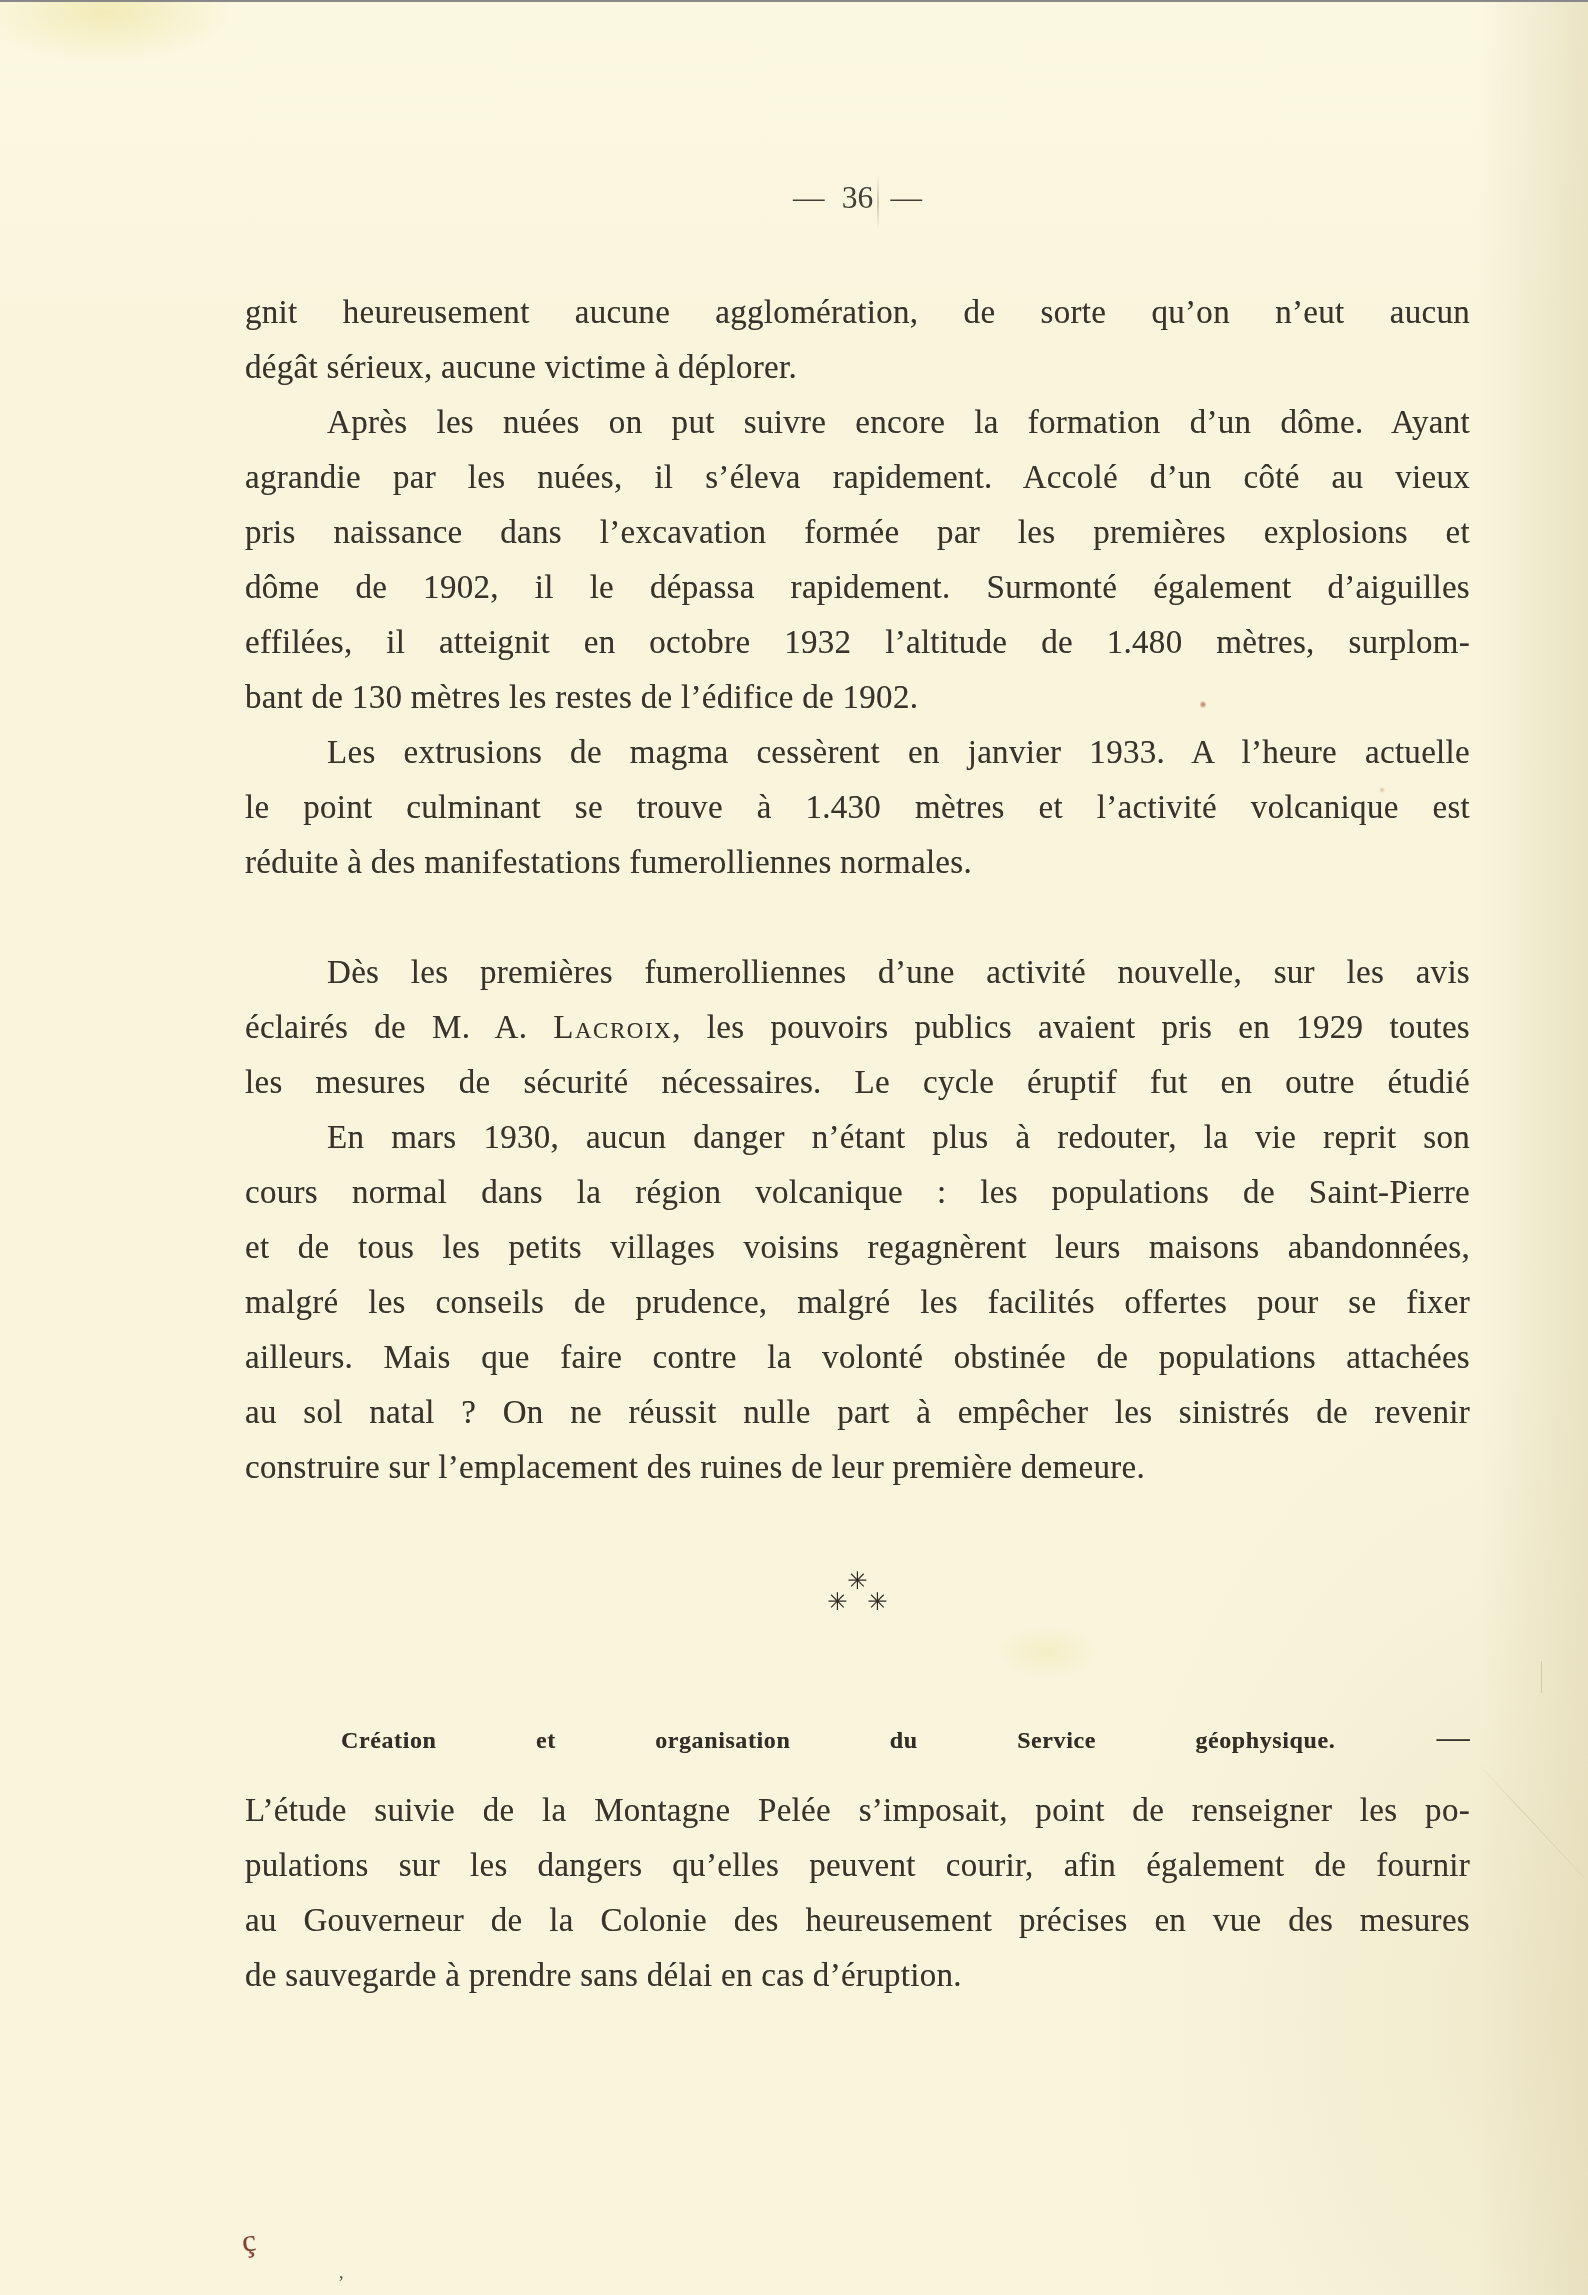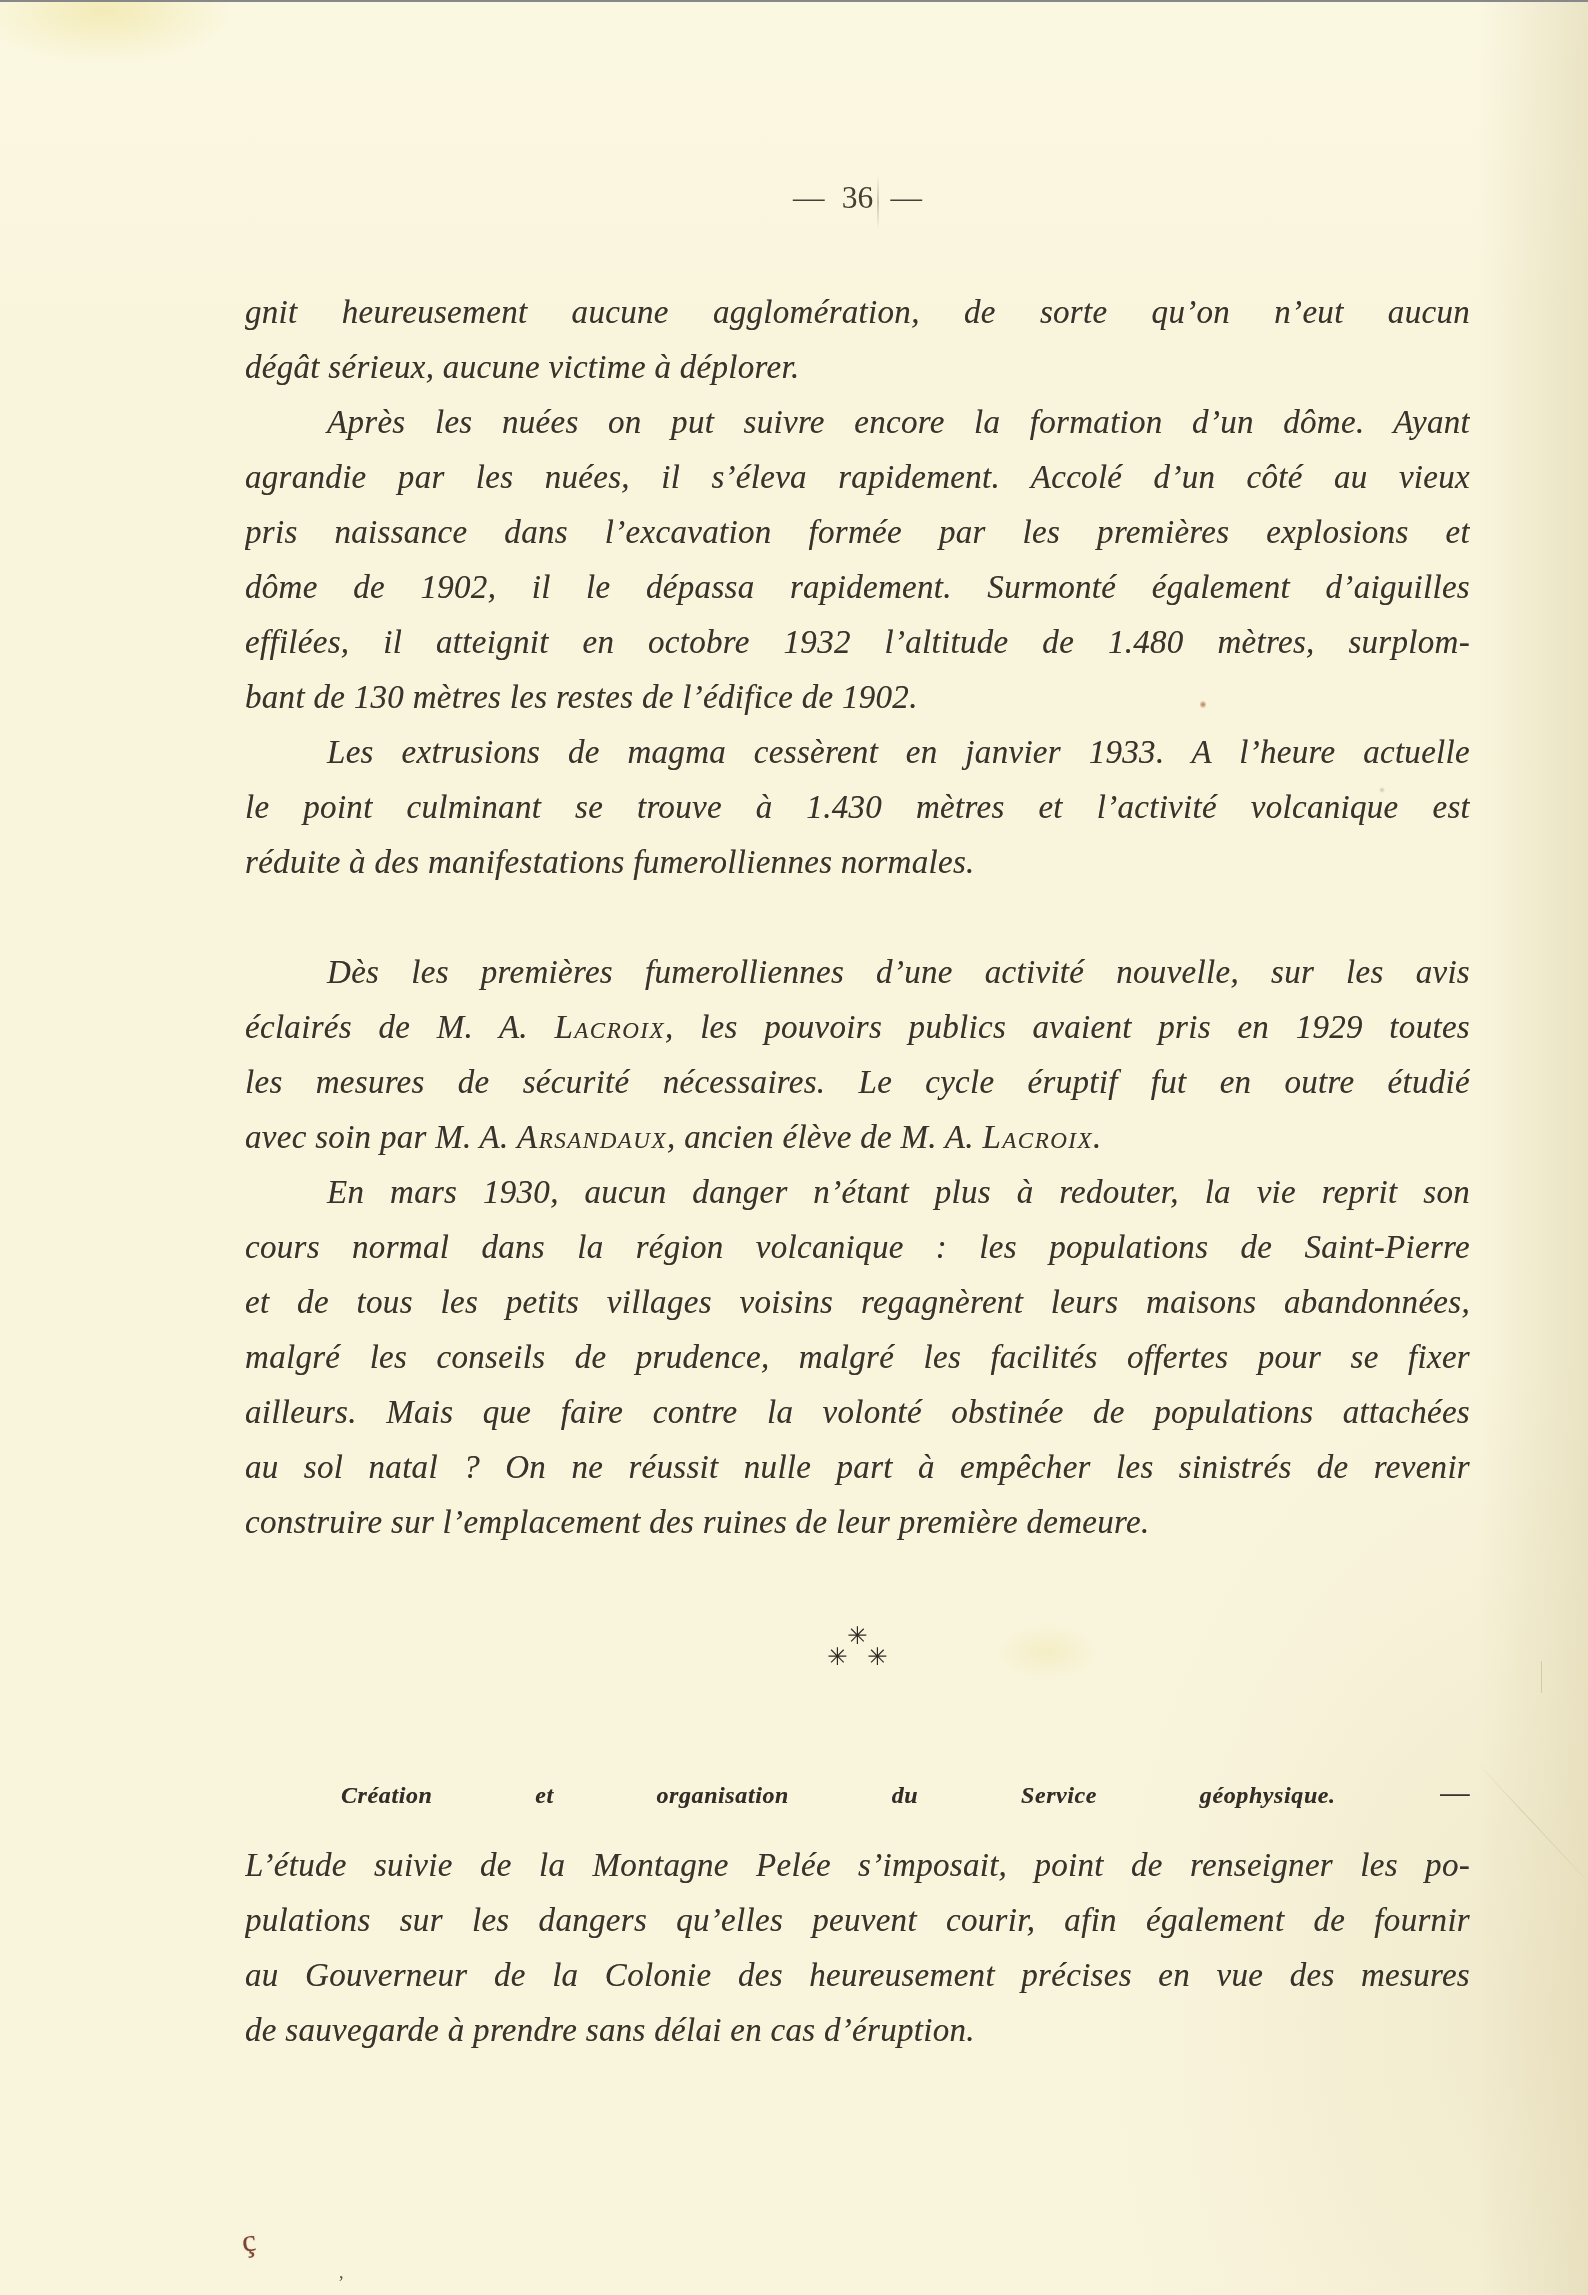--- a/index.html
+++ b/index.html
@@ -28,21 +28,20 @@
   }
   .body{margin:67px 0 0 245px;width:1225px;}
   .line{
     height:55px;line-height:55px;
     font-size:33px;
     letter-spacing:0.3px;
     text-align:justify;
     text-align-last:justify;
     overflow:hidden;
     text-shadow:0 0 0.6px rgba(56,51,43,.45);
-    font-style:italic;
   }
   .line.last{text-align:left;text-align-last:left;}
   .para.indent .line:first-child{text-indent:82px;}
   .para.head .line:first-child{text-indent:96px;}
   .gap94{margin-top:55px;}
   .sc{font-variant:small-caps;letter-spacing:1.5px;}
   .headline{height:76px;line-height:61px;}
   .heading{font-weight:bold;font-size:24px;letter-spacing:0.6px;color:#322d26;}
   .divider-block{margin-top:75px;margin-bottom:95px;}
   .div-row{
@@ -90,21 +89,20 @@
       </div>
       <div class="para indent">
         <div class="line"><span>Les extrusions de magma cessèrent en janvier 1933. A l’heure actuelle</span></div>
         <div class="line"><span>le point culminant se trouve à 1.430 mètres et l’activité volcanique est</span></div>
         <div class="line last"><span>réduite à des manifestations fumerolliennes normales.</span></div>
       </div>
       <div class="para indent gap94">
         <div class="line"><span>Dès les premières fumerolliennes d’une activité nouvelle, sur les avis</span></div>
         <div class="line"><span>éclairés de M. A. </span><span class="sc">Lacroix</span><span>, les pouvoirs publics avaient pris en 1929 toutes</span></div>
         <div class="line"><span>les mesures de sécurité nécessaires. Le cycle éruptif fut en outre étudié</span></div>
-        <div class="line last"><span>avec soin par M. A. </span><span class="sc">Arsandaux</span><span>, ancien élève de M. A. </span><span class="sc">Lacroix</span><span>.</span></div>
       </div>
       <div class="para indent">
         <div class="line"><span>En mars 1930, aucun danger n’étant plus à redouter, la vie reprit son</span></div>
         <div class="line"><span>cours normal dans la région volcanique : les populations de Saint-Pierre</span></div>
         <div class="line"><span>et de tous les petits villages voisins regagnèrent leurs maisons abandonnées,</span></div>
         <div class="line"><span>malgré les conseils de prudence, malgré les facilités offertes pour se fixer</span></div>
         <div class="line"><span>ailleurs. Mais que faire contre la volonté obstinée de populations attachées</span></div>
         <div class="line"><span>au sol natal ? On ne réussit nulle part à empêcher les sinistrés de revenir</span></div>
         <div class="line last"><span>construire sur l’emplacement des ruines de leur première demeure.</span></div>
       </div>

